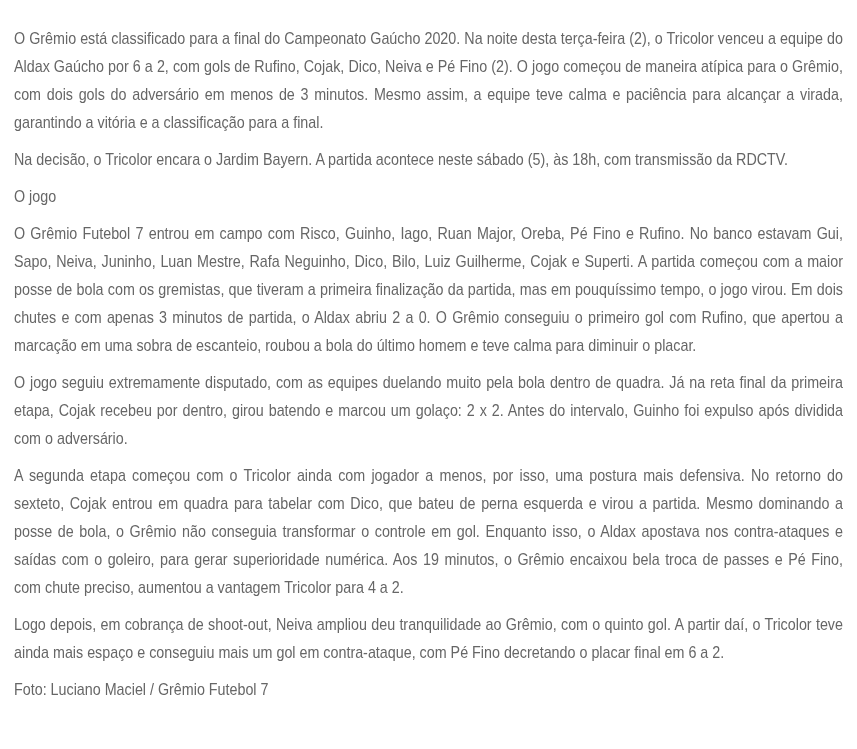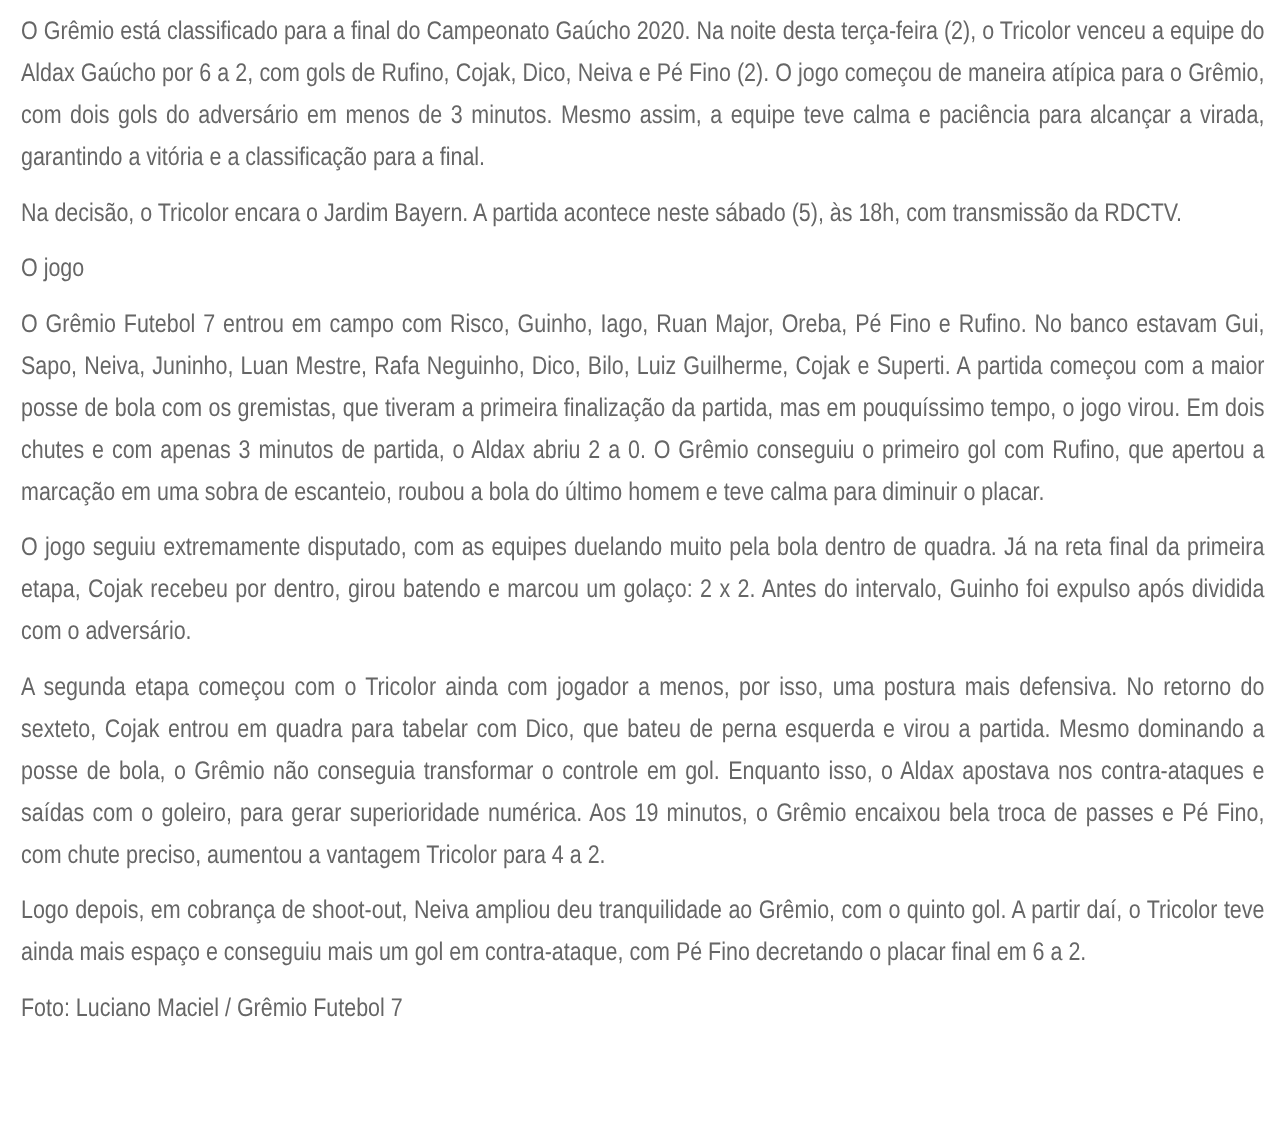--- a/index.html
+++ b/index.html
@@ -8,21 +8,21 @@
     padding: 0;
   }
   body {
     width: 857px;
     height: 749px;
     overflow: hidden;
     background: #ffffff;
     font-family: "Liberation Sans", sans-serif;
   }
   .article {
-    padding: 7px 0 0 14px;
+    padding: 25px 0 0 14px;
   }
   
   .condense {
     width: 985px;
     transform: scaleX(0.8416);
     transform-origin: 0 0;
   }
   .para {
     margin: 0 0 9px 0;
     color: #666666;

